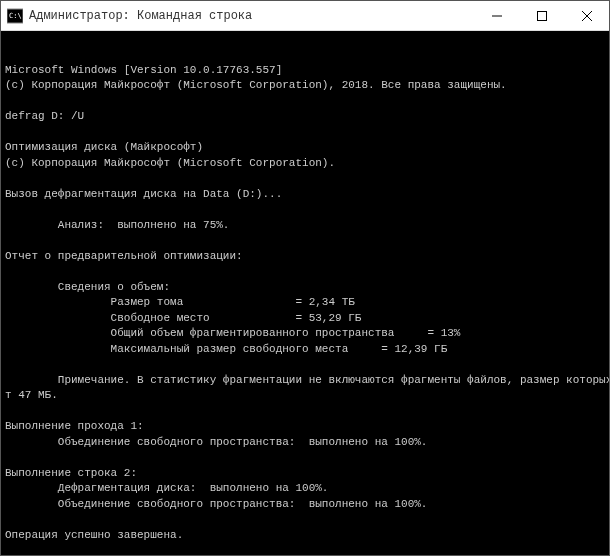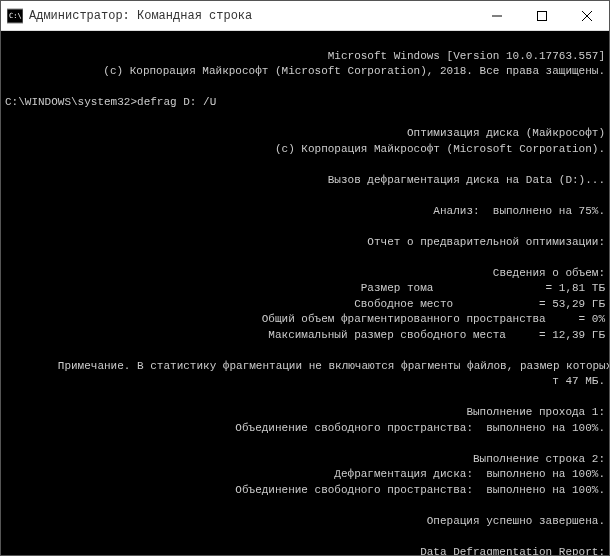--- a/index.html
+++ b/index.html
@@ -50,25 +50,24 @@
   color: #000;
   cursor: default;
 }
 .titlebar .win-btn svg { width: 10px; height: 10px; }
 .console {
   flex: 1;
   background: #000;
   color: #ccc;
   font-size: 11px;
   line-height: 15.5px;
-  padding: 2px 4px;
+  padding: 16px 4px;
   white-space: pre;
   overflow: hidden;
   font-family: "Consolas", "Courier New", monospace;
-  text-align: right;
 }
 .prompt-line { display: flex; align-items: center; }
 </style>
 </head>
 <body>
 
 <div class="window">
   <div class="titlebar">
     <span class="app-icon">
       <svg viewBox="0 0 16 16">
@@ -94,34 +93,34 @@
           <line x1="10" y1="0" x2="0" y2="10" stroke="#000" stroke-width="1"></line>
         </svg>
       </div>
     </div>
   </div>
 
   <div class="console">
 <span>Microsoft Windows [Version 10.0.17763.557]</span>
 <span>(c) Корпорация Майкрософт (Microsoft Corporation), 2018. Все права защищены.</span>
 
-<span class="prompt-line"><span>C:\WINDOWS\system32&gt;</span><span>defrag D: /U</span></span>
+<span class="prompt-line"><span>defrag D: /U</span></span>
 <span>Оптимизация диска (Майкрософт)</span>
 <span>(c) Корпорация Майкрософт (Microsoft Corporation).</span>
 
 <span>Вызов дефрагментация диска на Data (D:)...</span>
 
 <span>        Анализ:  выполнено на 75%.</span>
 
 <span>Отчет о предварительной оптимизации:</span>
 
 <span>        Сведения о объем:</span>
-<span>                Размер тома                 = 1,81 ТБ</span>
+<span>                Размер тома                 = 2,34 ТБ</span>
 <span>                Свободное место             = 53,29 ГБ</span>
-<span>                Общий объем фрагментированного пространства     = 0%</span>
+<span>                Общий объем фрагментированного пространства     = 13%</span>
 <span>                Максимальный размер свободного места     = 12,39 ГБ</span>
 
 <span>        Примечание. В статистику фрагментации не включаются фрагменты файлов, размер которых превышае</span>
 <span>т 47 МБ.</span>
 
 <span>Выполнение прохода 1:</span>
 <span>        Объединение свободного пространства:  выполнено на 100%.</span>
 
 <span>Выполнение строка 2:</span>
 <span>        Дефрагментация диска:  выполнено на 100%.</span>

